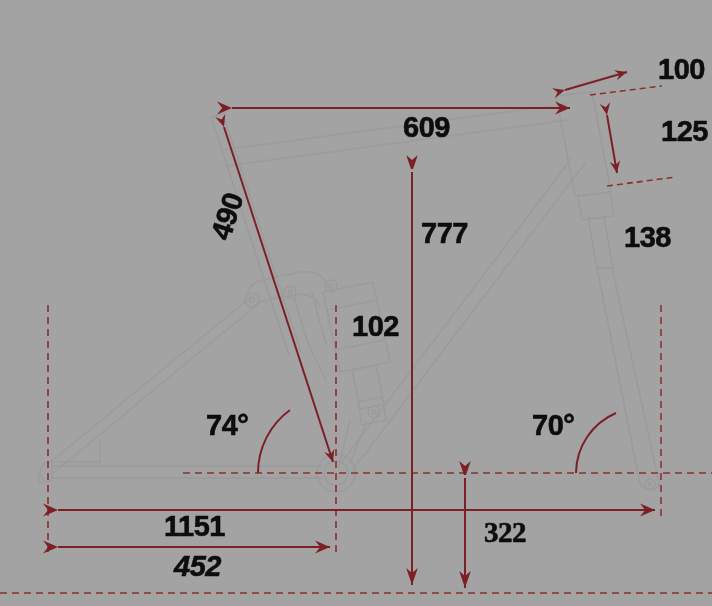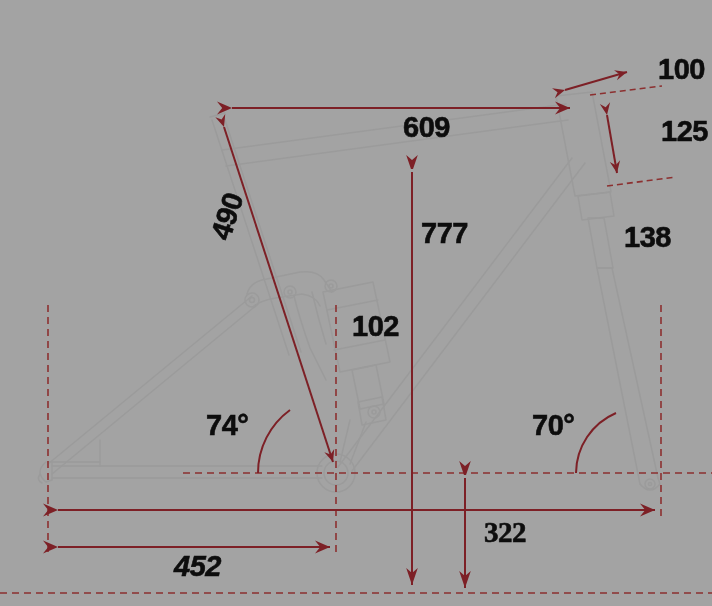--- a/index.html
+++ b/index.html
@@ -194,18 +194,19 @@
   <div class="dim-label sz-big rot-seat" style="left:204px; top:202px;">490</div>
 
   <div class="dim-label sz-big" style="left:413px; top:219px;margin-left:8px;">777</div>
 
   <div class="dim-label sz-big" style="left:352px; top:312px;">102</div>
 
   <div class="dim-label sz-big" style="left:206px; top:411px;text-align:right;">74°</div>
 
   <div class="dim-label sz-big" style="left:532px; top:411px;">70°</div>
 
+  <div class="dim-label sz-big" style="left:164px; top:512px;">1151</div>
 
   <div class="dim-label sz-big" style="left:174px; top:552px;font-style:italic;">452</div>
 
   <div class="dim-label sz-big" style="left:484px; top:518px;font-family:Liberation Serif, serif;">322</div>
 
 </div>
 
 </body></html>

